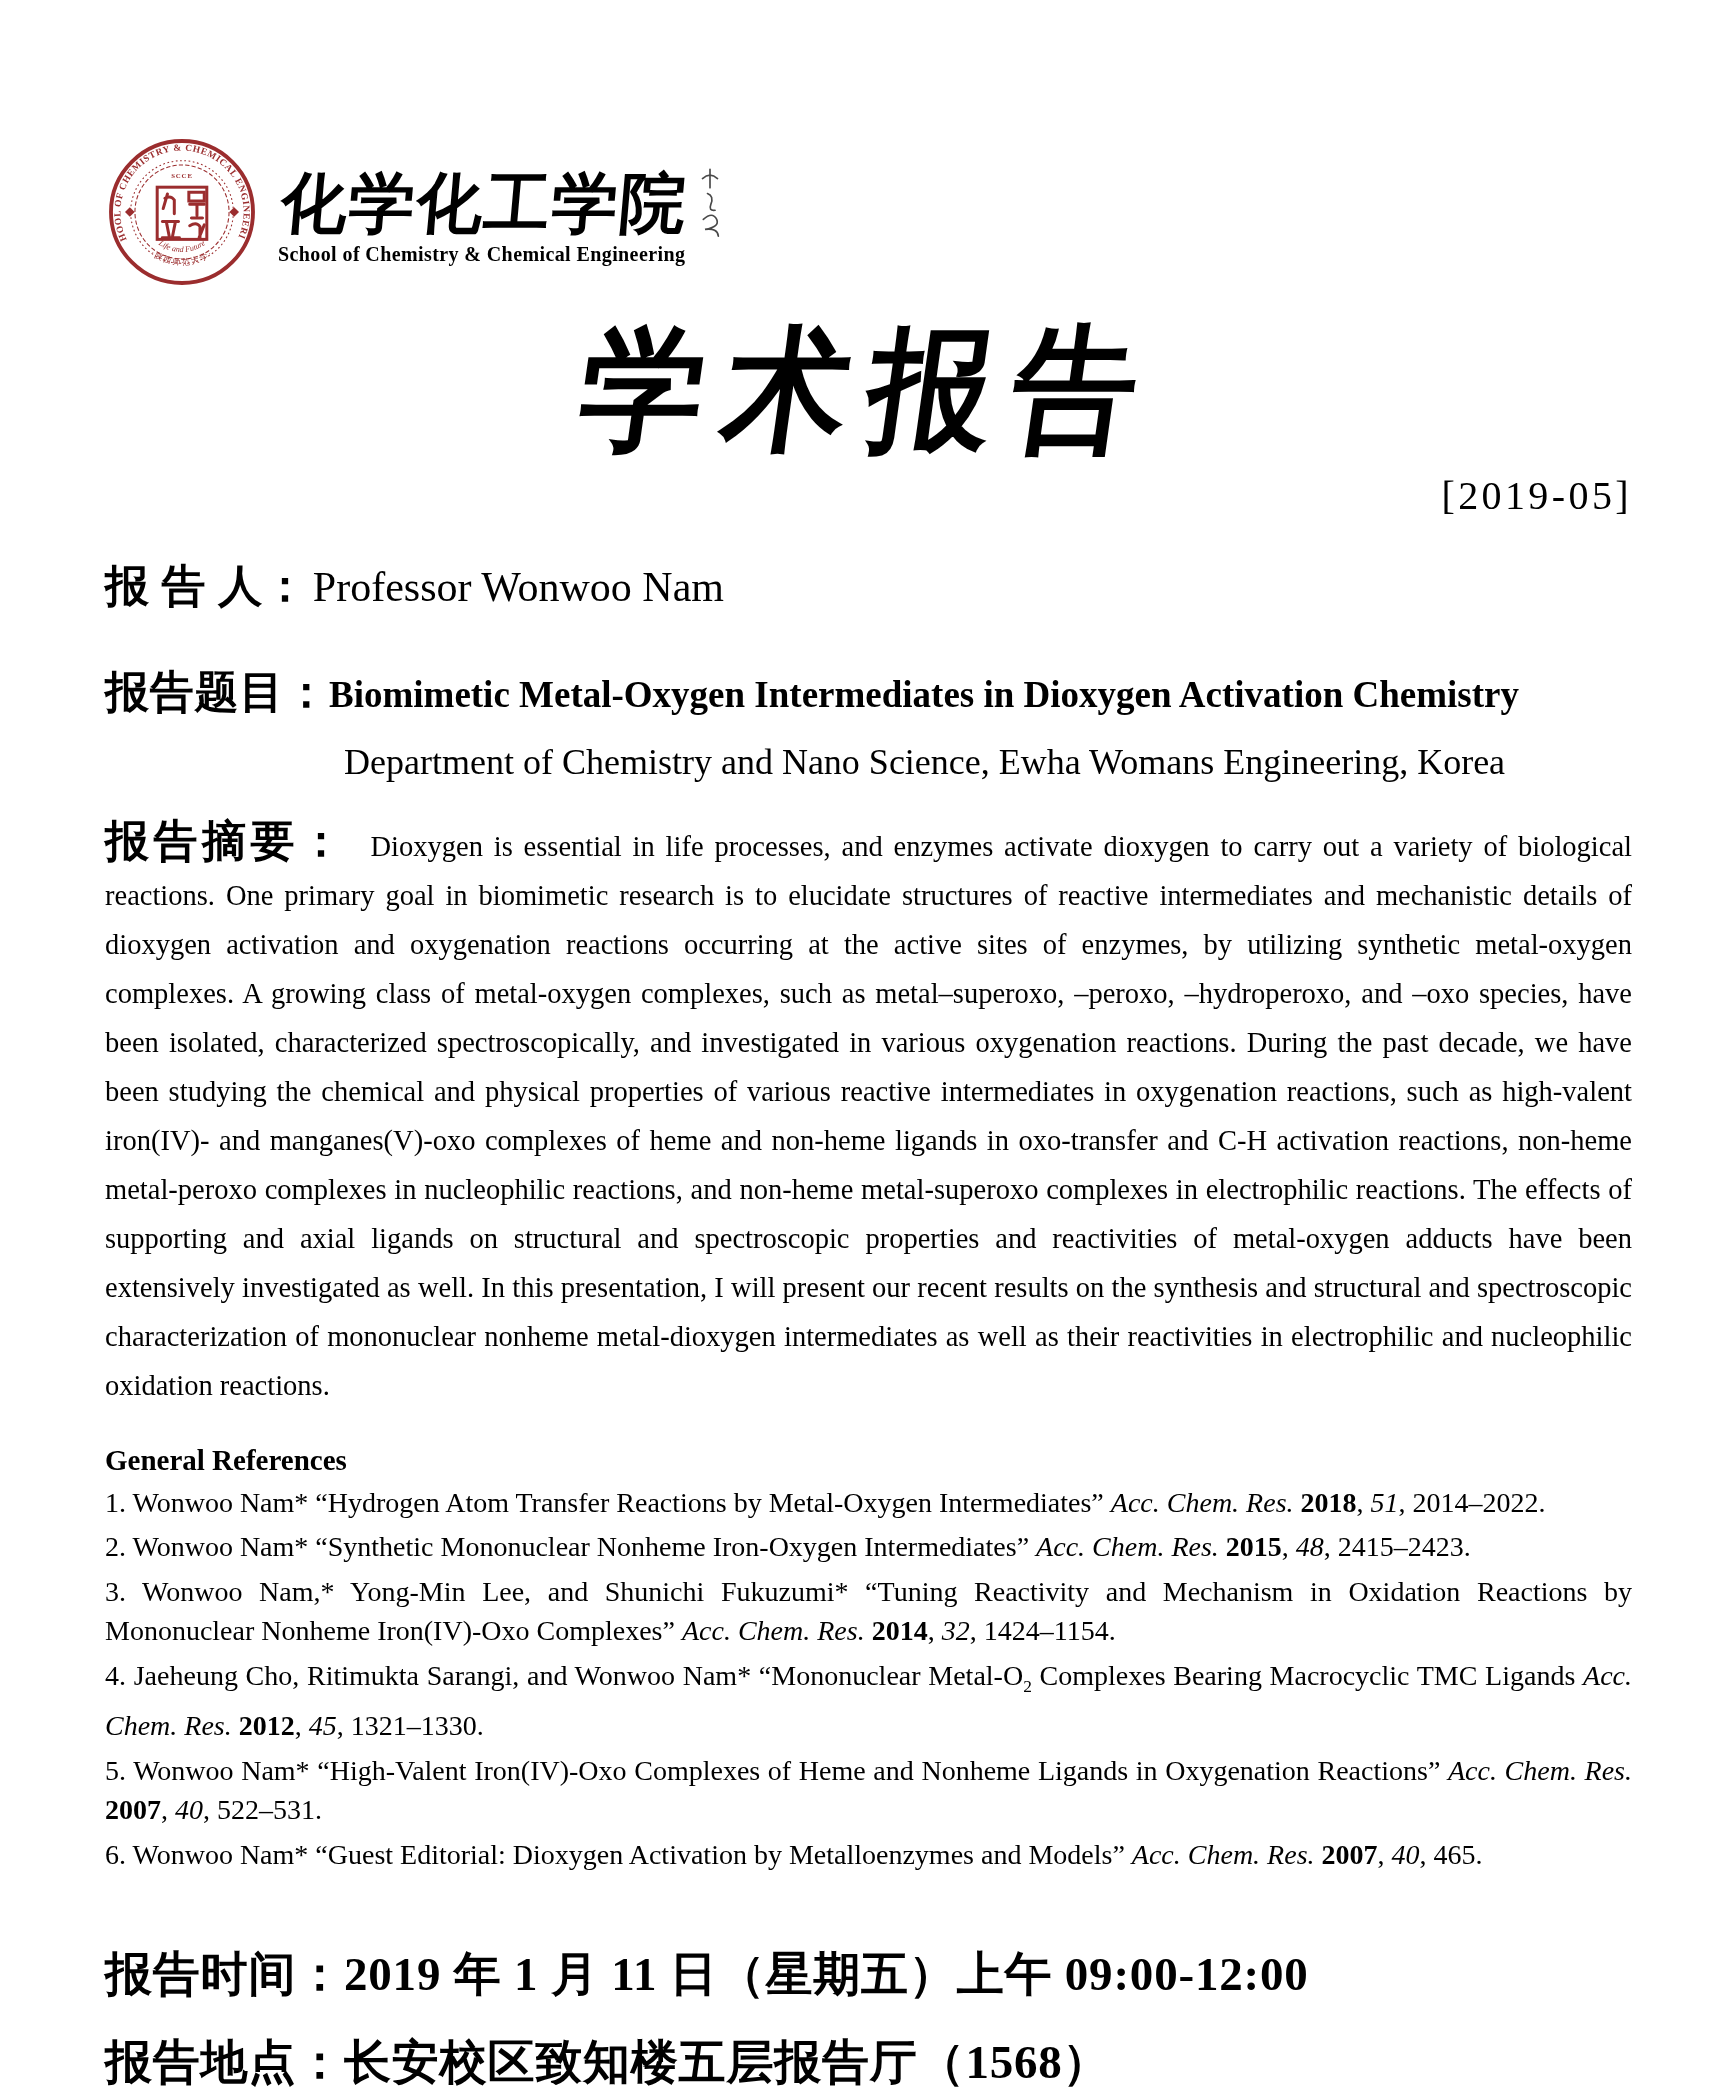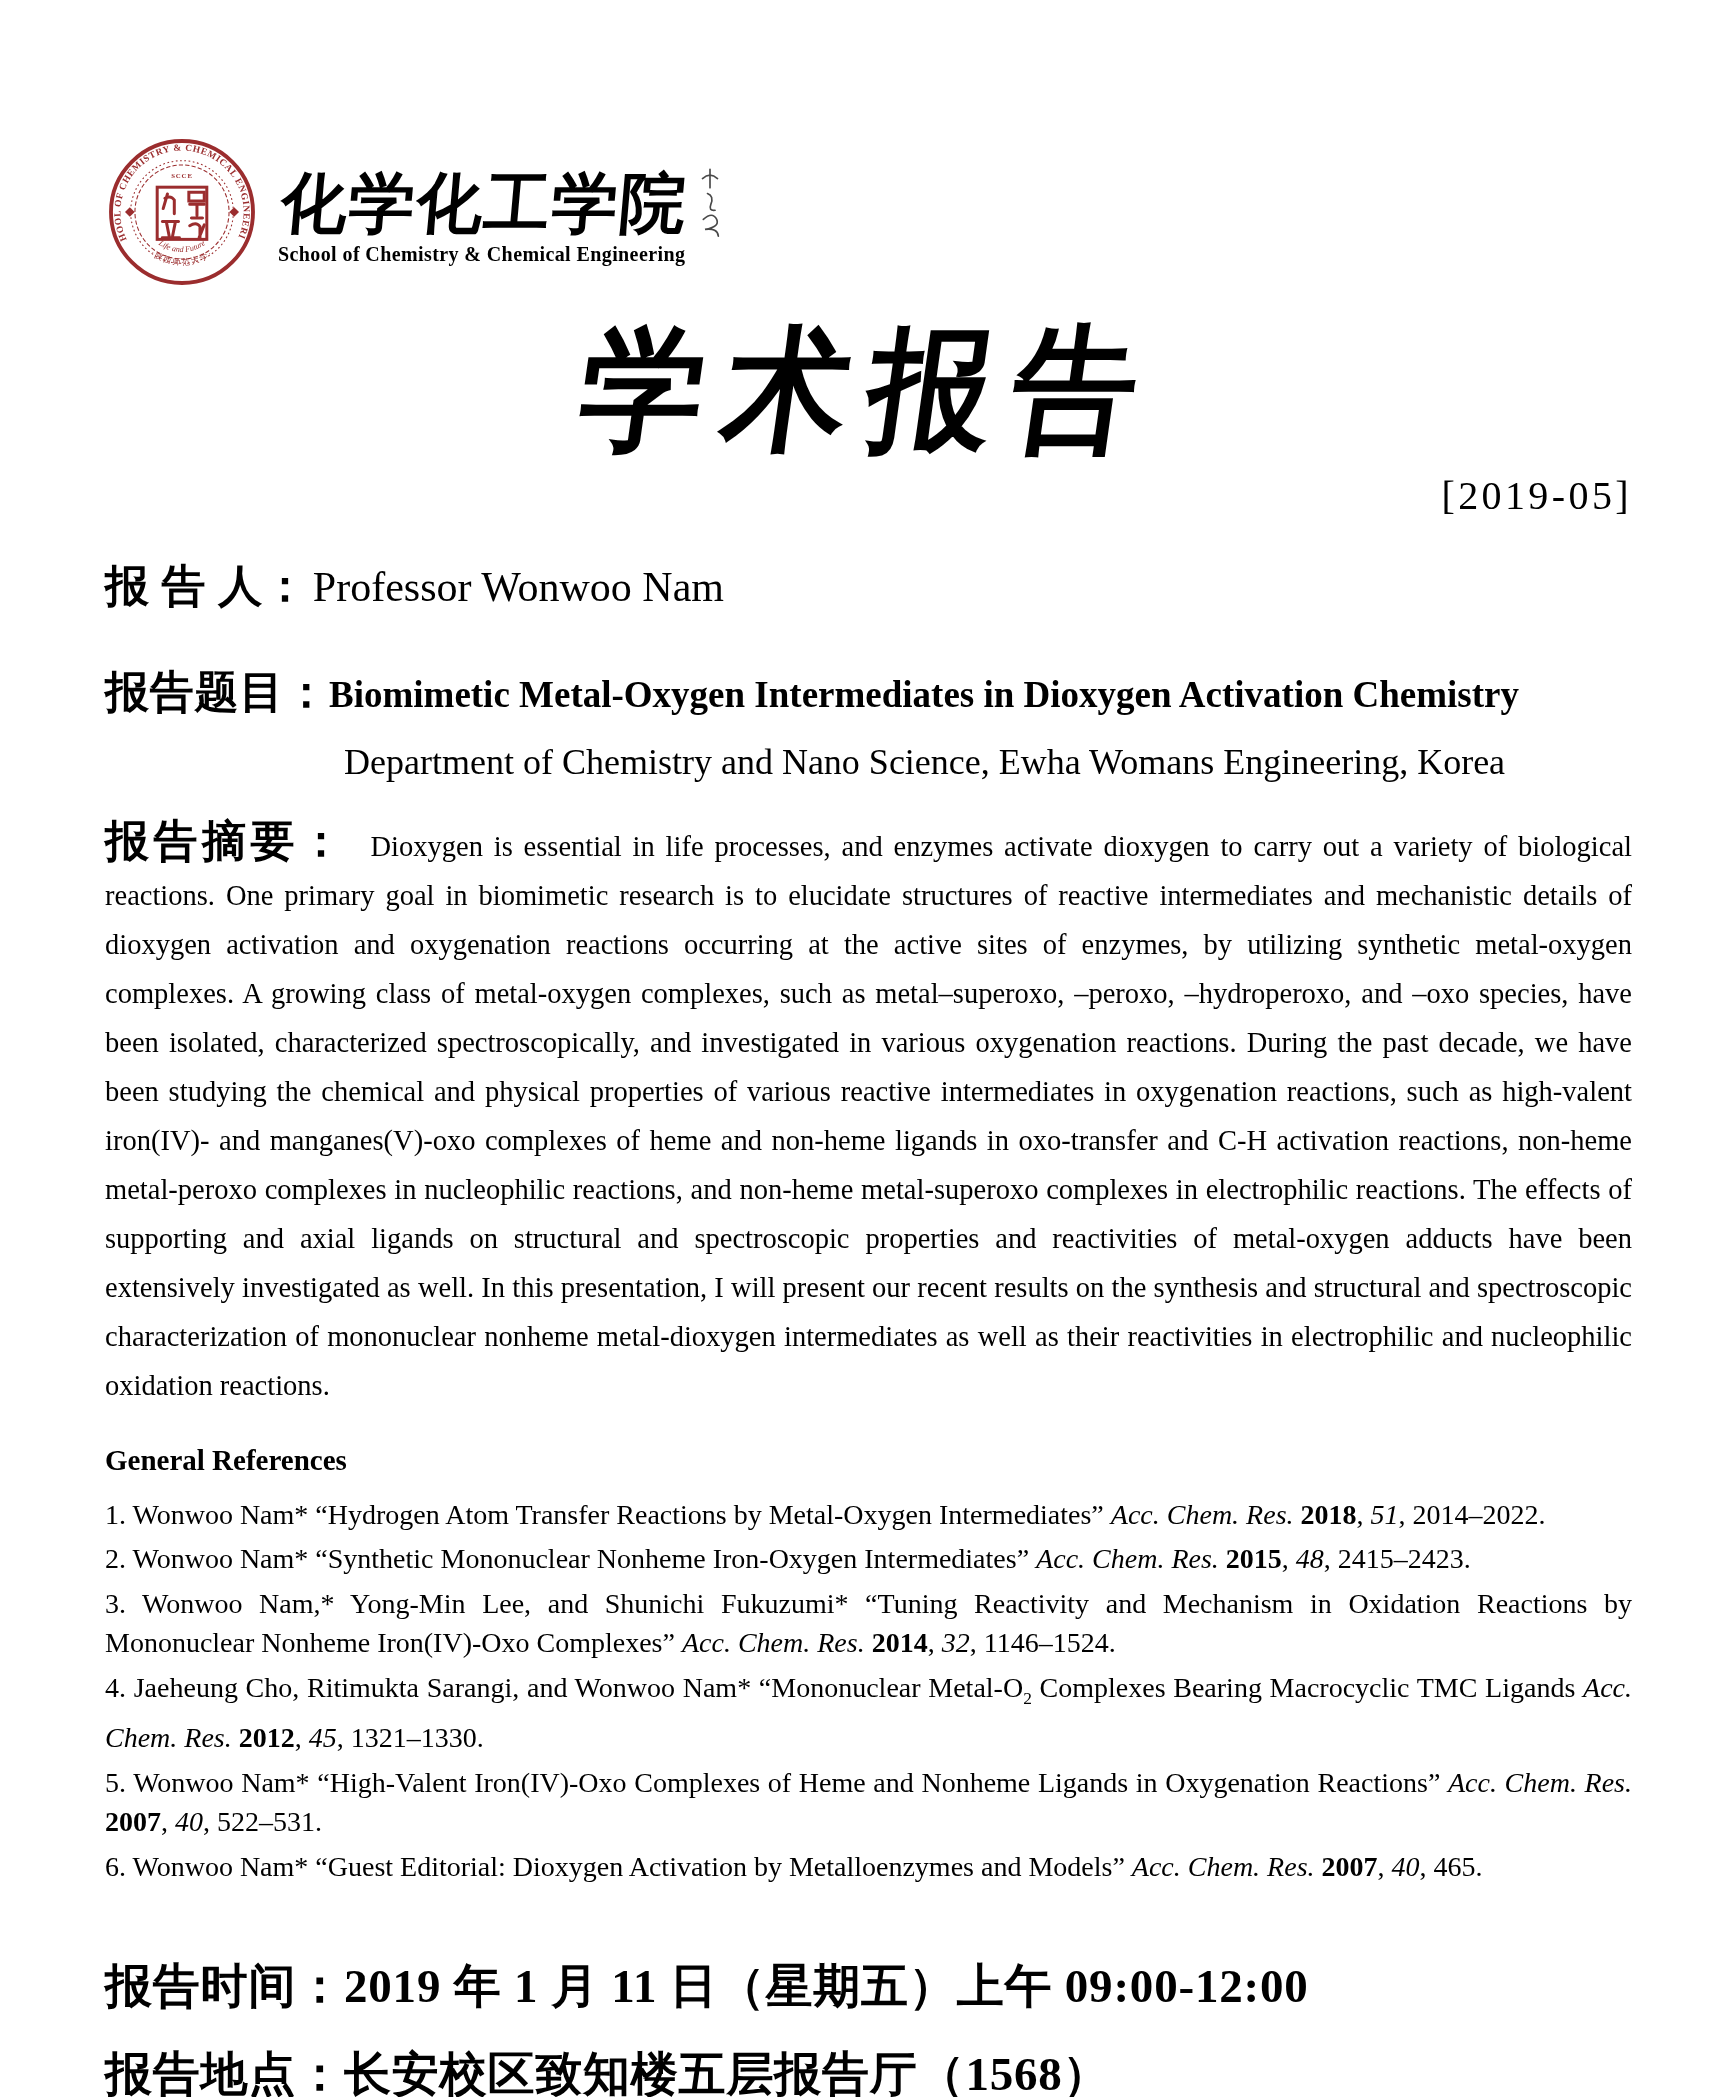--- a/index.html
+++ b/index.html
@@ -47,21 +47,21 @@
   .speaker-value{font-size:42px;margin-left:5px;}
   .affiliation{margin-top:18.5px;margin-left:239px;font-size:36px;}
   
   .abstract{
     margin:39px 0 0 0;font-size:28.5px;line-height:49px;
     text-align:justify;text-justify:inter-word;
   }
   .abstract-label{font-size:44px;line-height:0.9;margin-right:23px;}
   
   .ref-heading{margin-top:34px;font-size:29px;font-weight:bold;}
-  .refs{margin-top:18px;}
+  .refs{margin-top:6px;}
   .ref{font-size:28px;line-height:39px;text-align:justify;text-justify:inter-word;margin-bottom:5.9px;}
   .ref .it{font-style:italic;}
   .ref .bd{font-weight:bold;}
   .ref sub{font-size:0.62em;}
   
   .time-line{margin-top:69px;}
   .venue-line{margin-top:25px;}
   .big-label{font-size:47px;text-align:right;}
   .cjk-value{font-weight:bold;font-size:47px;letter-spacing:0.8px;}
 </style>
@@ -116,21 +116,21 @@
   <div class="affiliation">Department of Chemistry and Nano Science, Ewha Womans Engineering, Korea</div>
 
   <p class="abstract">
     <span class="cjk-label abstract-label">报告摘要：</span><span class="abstract-text">Dioxygen is essential in life processes, and enzymes activate dioxygen to carry out a variety of biological reactions. One primary goal in biomimetic research is to elucidate structures of reactive intermediates and mechanistic details of dioxygen activation and oxygenation reactions occurring at the active sites of enzymes, by utilizing synthetic metal-oxygen complexes. A growing class of metal-oxygen complexes, such as metal–superoxo, –peroxo, –hydroperoxo, and –oxo species, have been isolated, characterized spectroscopically, and investigated in various oxygenation reactions. During the past decade, we have been studying the chemical and physical properties of various reactive intermediates in oxygenation reactions, such as high-valent iron(IV)- and manganes(V)-oxo complexes of heme and non-heme ligands in oxo-transfer and C-H activation reactions, non-heme metal-peroxo complexes in nucleophilic reactions, and non-heme metal-superoxo complexes in electrophilic reactions. The effects of supporting and axial ligands on structural and spectroscopic properties and reactivities of metal-oxygen adducts have been extensively investigated as well. In this presentation, I will present our recent results on the synthesis and structural and spectroscopic characterization of mononuclear nonheme metal-dioxygen intermediates as well as their reactivities in electrophilic and nucleophilic oxidation reactions.</span>
   </p>
 
   <div class="ref-heading">General References</div>
   <div class="refs">
     <div class="ref"><span>1. Wonwoo Nam* “Hydrogen Atom Transfer Reactions by Metal-Oxygen Intermediates” </span><span class="it">Acc. Chem. Res. </span><span class="bd">2018</span><span>, </span><span class="it">51</span><span>, 2014–2022.</span></div>
     <div class="ref"><span>2. Wonwoo Nam* “Synthetic Mononuclear Nonheme Iron-Oxygen Intermediates” </span><span class="it">Acc. Chem. Res. </span><span class="bd">2015</span><span>, </span><span class="it">48</span><span>, 2415–2423.</span></div>
-    <div class="ref"><span>3. Wonwoo Nam,* Yong-Min Lee, and Shunichi Fukuzumi* “Tuning Reactivity and Mechanism in Oxidation Reactions by Mononuclear Nonheme Iron(IV)-Oxo Complexes” </span><span class="it">Acc. Chem. Res. </span><span class="bd">2014</span><span>, </span><span class="it">32</span><span>, 1146–1524.</span></div>
+    <div class="ref"><span>3. Wonwoo Nam,* Yong-Min Lee, and Shunichi Fukuzumi* “Tuning Reactivity and Mechanism in Oxidation Reactions by Mononuclear Nonheme Iron(IV)-Oxo Complexes” </span><span class="it">Acc. Chem. Res. </span><span class="bd">2014</span><span>, </span><span class="it">32</span><span>, 1424–1154.</span></div>
     <div class="ref"><span>4. Jaeheung Cho, Ritimukta Sarangi, and Wonwoo Nam* “Mononuclear Metal-O</span><sub>2</sub><span> Complexes Bearing Macrocyclic TMC Ligands </span><span class="it">Acc. Chem. Res. </span><span class="bd">2012</span><span>, </span><span class="it">45</span><span>, 1321–1330.</span></div>
     <div class="ref"><span>5. Wonwoo Nam* “High-Valent Iron(IV)-Oxo Complexes of Heme and Nonheme Ligands in Oxygenation Reactions” </span><span class="it">Acc. Chem. </span><span class="it">Res. </span><span class="bd">2007</span><span>, </span><span class="it">40</span><span>, 522–531.</span></div>
     <div class="ref"><span>6. Wonwoo Nam* “Guest Editorial: Dioxygen Activation by Metalloenzymes and Models” </span><span class="it">Acc. Chem. Res. </span><span class="bd">2007</span><span>, </span><span class="it">40</span><span>, 465.</span></div>
   </div>
 
   <div class="field-line time-line">
     <span class="cjk-label big-label">报告时间：</span><span class="cjk-value">2019 年 1 月 11 日（星期五）上午 09:00-12:00</span>
   </div>
   <div class="field-line venue-line">
     <span class="cjk-label big-label">报告地点：</span><span class="cjk-value">长安校区致知楼五层报告厅（1568）</span>

